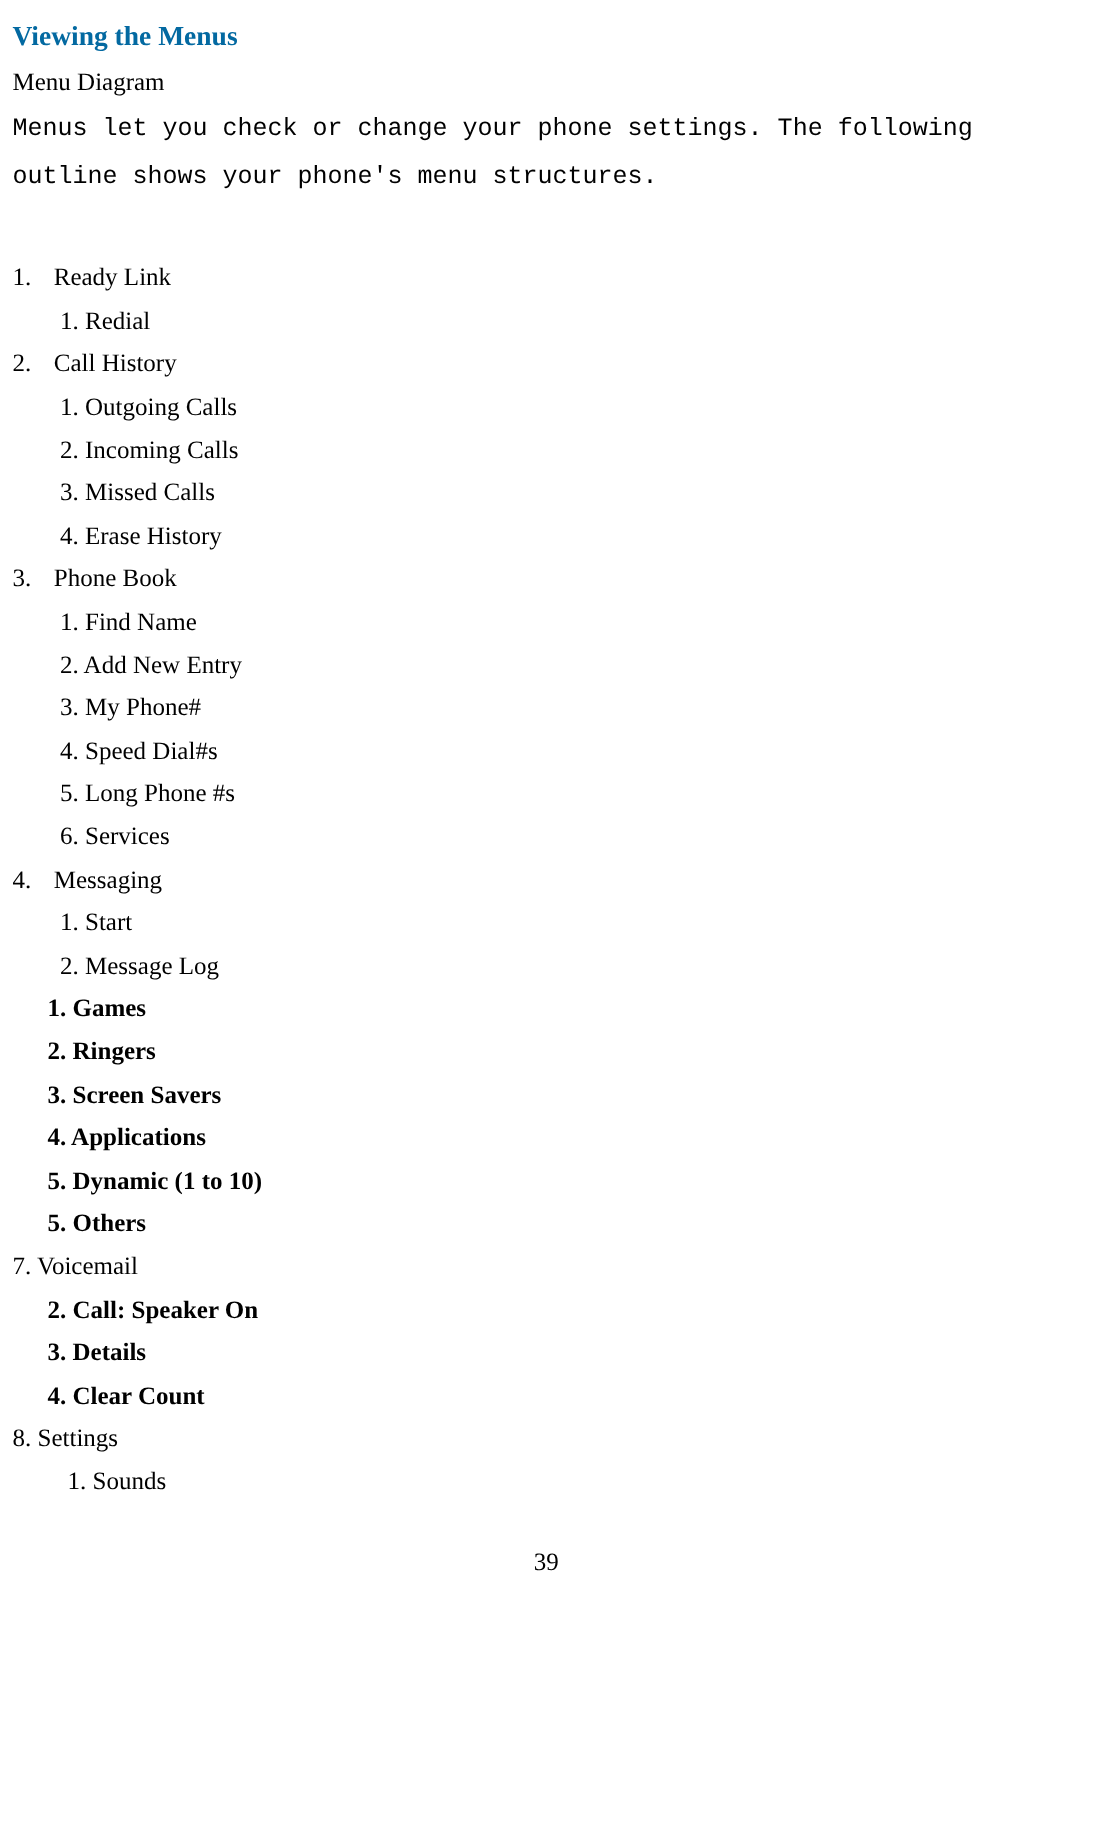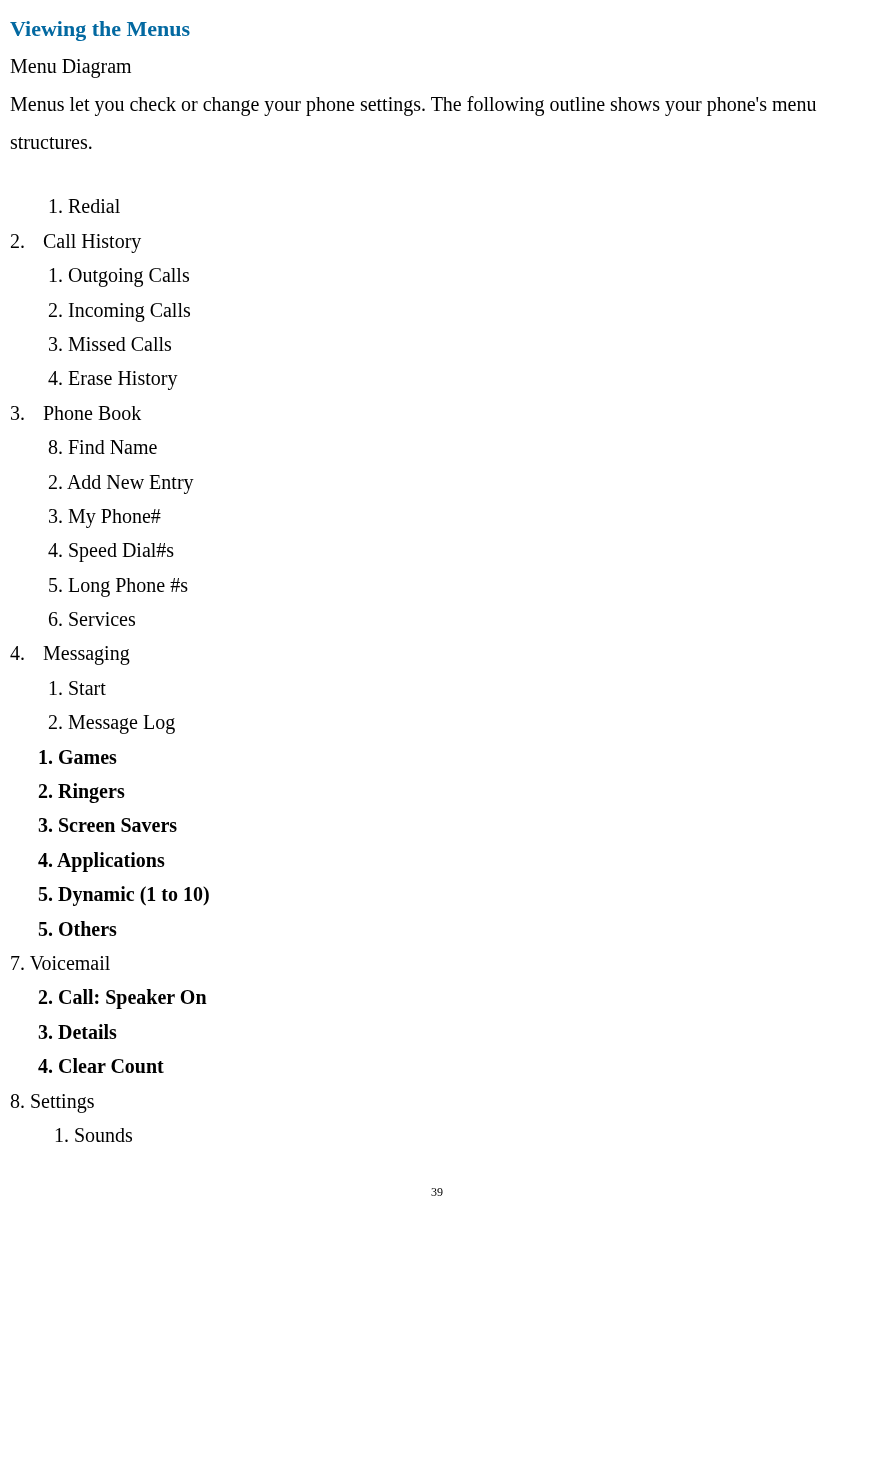--- a/index.html
+++ b/index.html
@@ -17,21 +17,22 @@
       color: #0369a1;
       font-weight: bold;
       font-size: 22px;
       margin-bottom: 2px;
     }
     .subheading {
       margin-bottom: 2px;
     }
     .intro {
       line-height: 1.9;
-      margin-bottom: 28px;
+      margin-bottom: 44px;
+      font-family: Liberation Mono, monospace;
     }
     .menu-list {
       line-height: 1.72;
     }
     .top-level {
       padding-left: 0;
     }
     .top-level .num {
       display: inline-block;
       min-width: 28px;
@@ -41,40 +42,41 @@
     }
     .sub-level-b {
       padding-left: 28px;
       font-weight: bold;
     }
     .sub-level-c {
       padding-left: 44px;
     }
     .page-number {
       text-align: center;
-      font-size: 12px;
+      font-size: 20px;
       margin-top: 30px;
     }
   </style>
 </head>
 <body>
 
 <div class="heading">Viewing the Menus</div>
 <div class="subheading">Menu Diagram</div>
 <div class="intro">Menus let you check or change your phone settings. The following outline shows your phone's menu structures.</div>
 
 <div class="menu-list" id="menu-list">
+    <div class="top-level"><span class="num">1.</span><span> Ready Link</span></div>
     <div class="sub-level">1. Redial</div>
     <div class="top-level"><span class="num">2.</span><span> Call History</span></div>
     <div class="sub-level">1. Outgoing Calls</div>
     <div class="sub-level">2. Incoming Calls</div>
     <div class="sub-level">3. Missed Calls</div>
     <div class="sub-level">4. Erase History</div>
     <div class="top-level"><span class="num">3.</span><span> Phone Book</span></div>
-    <div class="sub-level">8. Find Name</div>
+    <div class="sub-level">1. Find Name</div>
     <div class="sub-level">2. Add New Entry</div>
     <div class="sub-level">3. My Phone#</div>
     <div class="sub-level">4. Speed Dial#s</div>
     <div class="sub-level">5. Long Phone #s</div>
     <div class="sub-level">6. Services</div>
     <div class="top-level"><span class="num">4.</span><span> Messaging</span></div>
     <div class="sub-level">1. Start</div>
     <div class="sub-level">2. Message Log</div>
     <div class="sub-level-b">1. Games</div>
     <div class="sub-level-b">2. Ringers</div>

